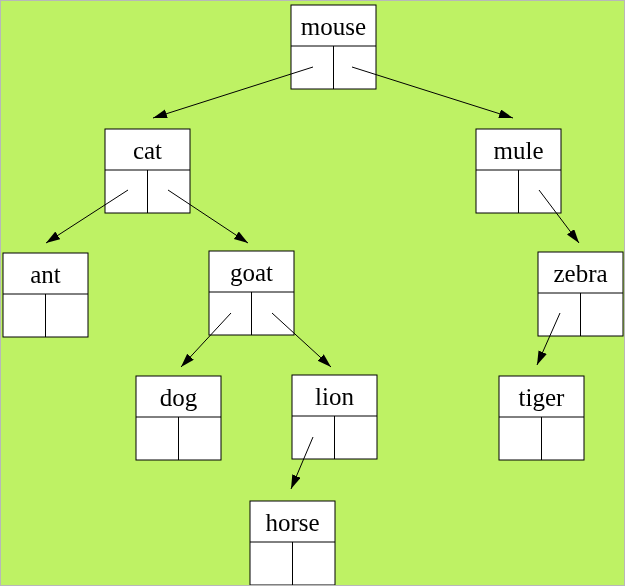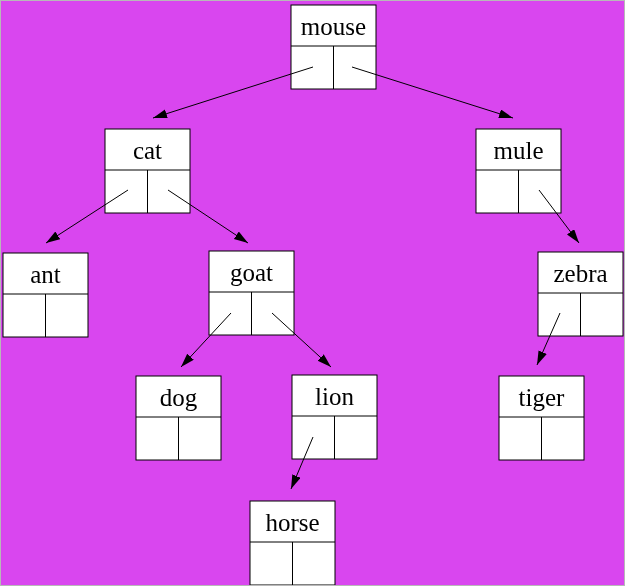--- a/index.html
+++ b/index.html
@@ -7,21 +7,21 @@
     padding: 0;
     background: #ffffff;
     font-family: "Liberation Serif", "DejaVu Serif", serif;
   }
   #canvas {
     position: relative;
     width: 625px;
     height: 586px;
     box-sizing: border-box;
     border: 1px solid #b8b8b8;
-    background: #d946ef;
+    background: #bef264;
     overflow: hidden;
     text-decoration: underline;
   }
   #diagram-svg {
     display: block;
   }
   .node-box {
     fill: #ffffff;
     stroke: #000000;
     stroke-width: 1;

